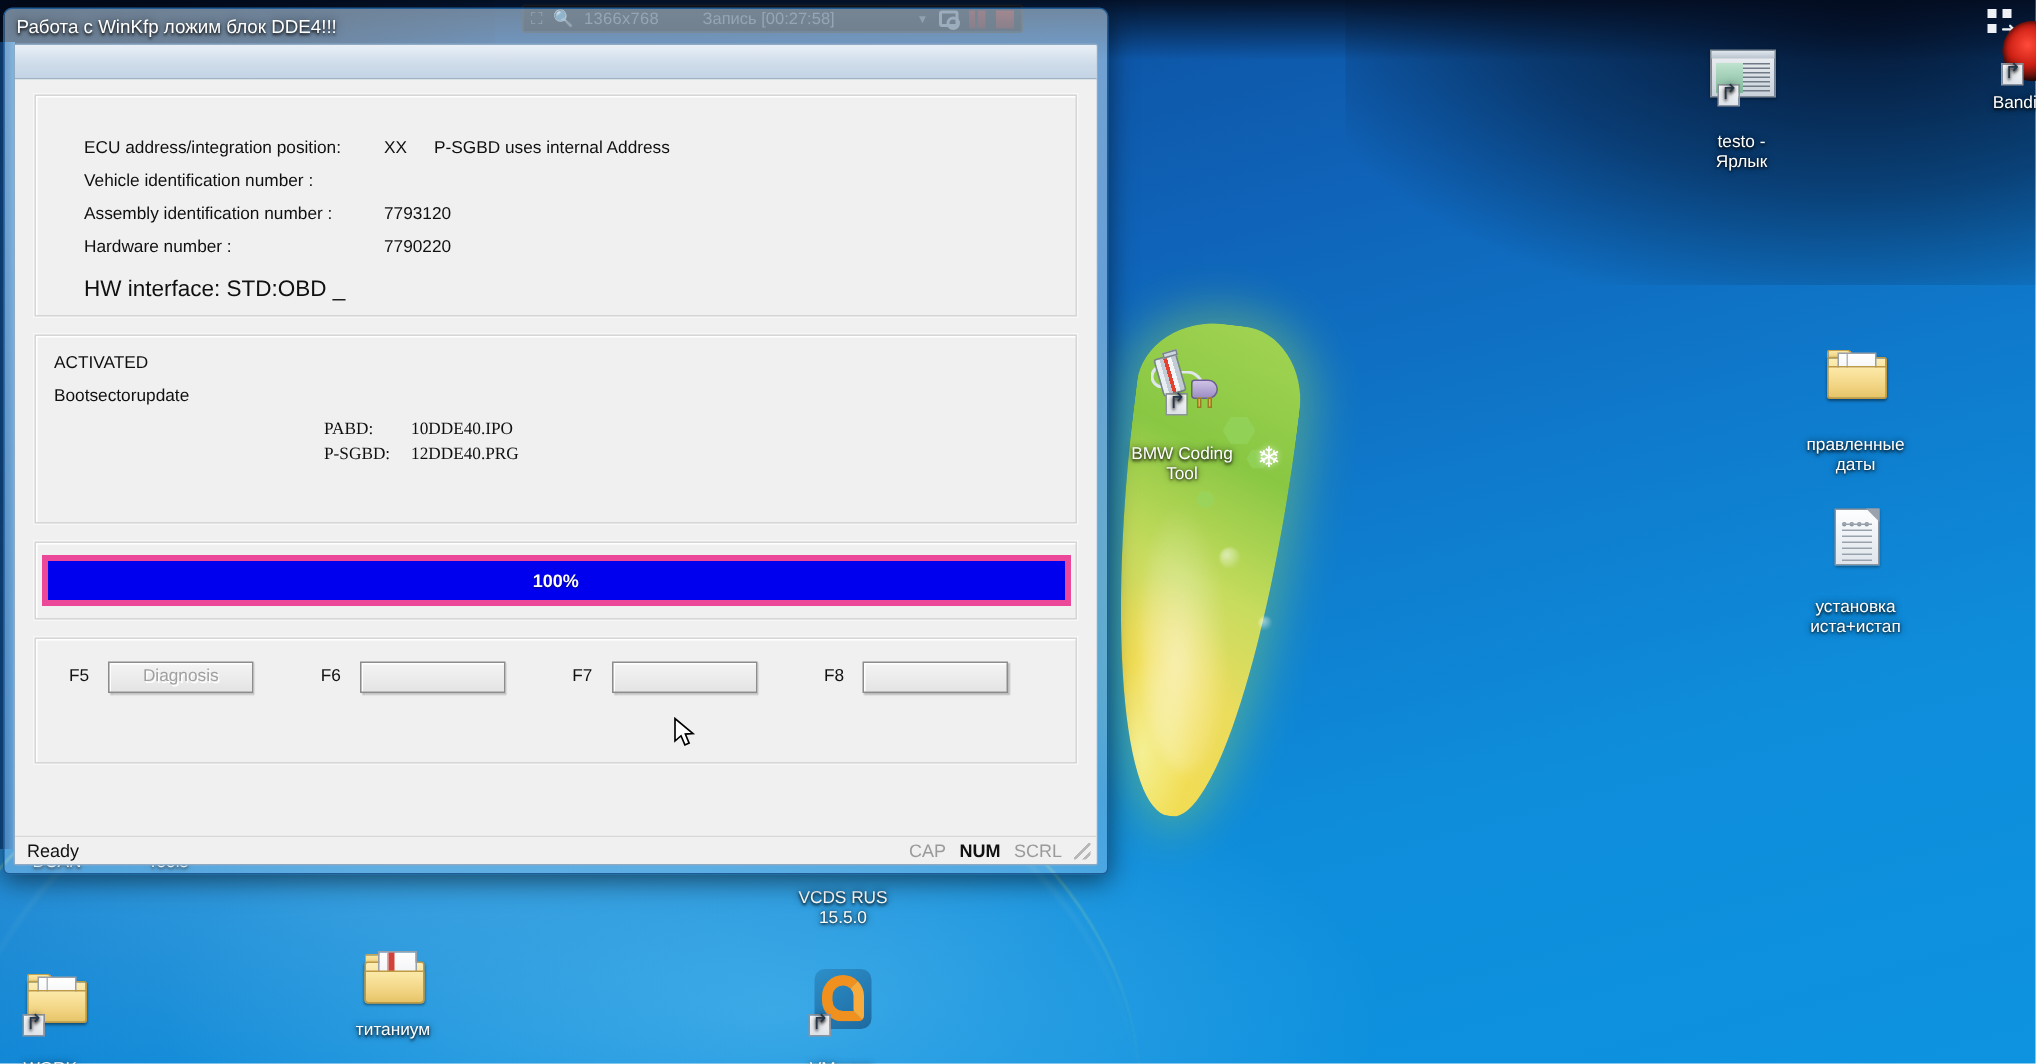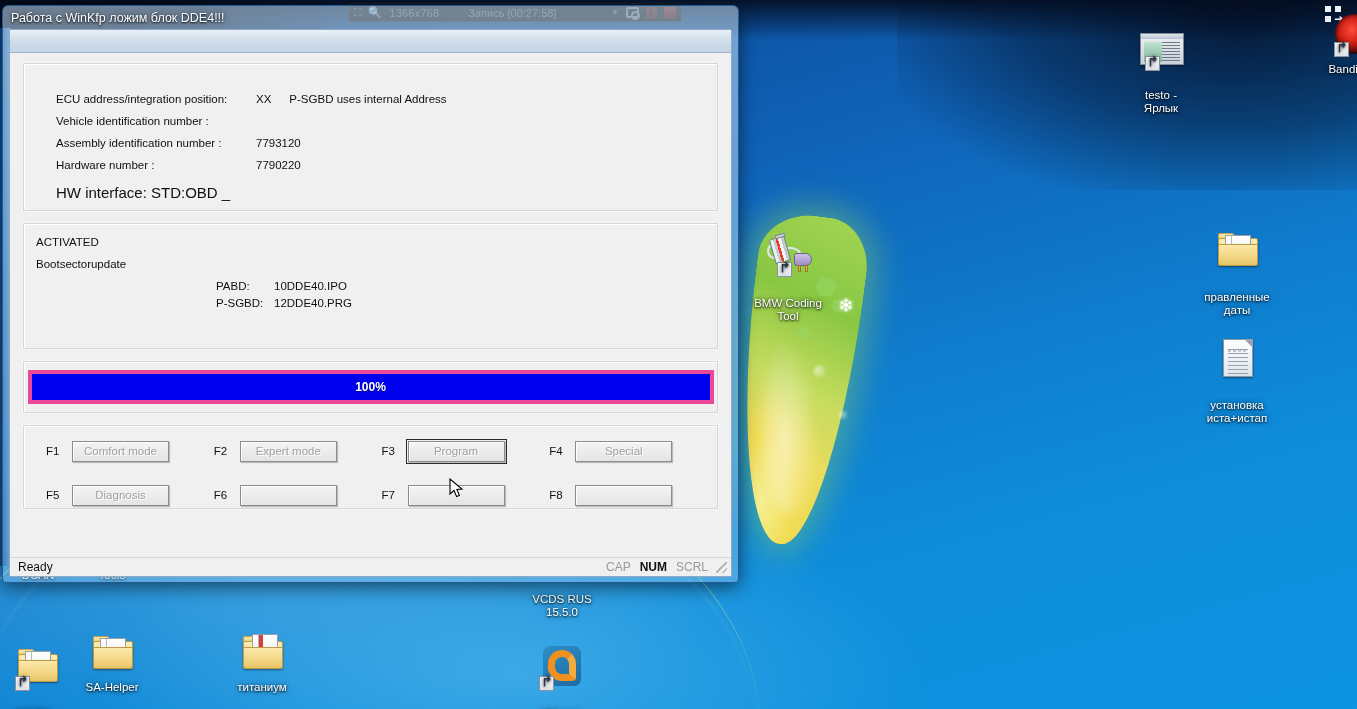--- a/index.html
+++ b/index.html
@@ -294,21 +294,21 @@
 
   #grp-ecu { height: 148px; margin-bottom: 12px; padding: 24px 0 0 32px; }
   .ecurow { display: flex; font-size: 11.5px; color: #101010; height: 22px; align-items: center; }
   .ecurow .k { width: 200px; }
   .ecurow .v { }
   .ecurow .v2 { margin-left: 18px; }
   #hwif { font-size: 15px; color:#101010; margin-top: 8px; }
 
   #grp-boot { height: 126px; margin-bottom: 12px; padding: 12px 0 0 12px; }
   #grp-boot .line { font-size: 11.5px; color:#101010; margin-bottom: 10px; }
-  #grp-boot .kv { display:flex; font-size:11.5px; color:#101010; margin-left: 180px; margin-bottom: 5px; }
+  #grp-boot .kv { display:flex; font-size:11.5px; color:#101010; margin-left: 180px; margin-bottom: 5px; font-family: Liberation Serif, serif; }
   #grp-boot .kv .k { width: 58px; }
 
   #grp-prog { height: 52px; margin-bottom: 12px; display:flex; align-items:center; justify-content:center; }
   #progress {
     width: 686px; height: 34px;
     background: #0000ee;
     border: 4px solid #ec4899;
     display:flex; align-items:center; justify-content:center;
     color: #ffffff; font-size: 12px; font-weight: bold;
     text-shadow: 0 1px 1px rgba(0,0,0,.5);
@@ -421,31 +421,20 @@
 
   <div class="dicon" style="left:-9px; top:628px; white-space:pre-line;">
     <div class="gfx">
       <div class="folder"><div class="tab"></div><div class="body"></div><div class="papers"></div><div class="front"></div></div>
       <div class="shortcut-arrow"></div>
     </div>
     <span class="lbl">WORK -
 Ярлык</span>
   </div>
 
-  <div class="dicon" style="left:66px; top:628px;">
-    <div class="gfx">
-      <div class="folder">
-          <div class="tab"></div>
-          <div class="body"></div>
-          <div class="papers"></div>
-          <div class="front"></div>
-        </div>
-    </div>
-    <span class="lbl">SA-Helper</span>
-  </div>
 
   <div class="dicon" style="left:216px; top:628px;">
     <div class="gfx">
       <div class="folder open">
           <div class="tab"></div>
           <div class="body"></div>
           <div class="papers"></div>
           <div class="red"></div>
           <div class="front"></div>
         </div>
@@ -575,38 +564,20 @@
           </div>
         </div>
 
         <div class="group" id="grp-prog">
           <div id="progress" style="background: rgb(0, 0, 238);">
             <span>100%</span>
           </div>
         </div>
 
         <div class="group" id="grp-fkeys">
-          <div class="frow">
-            <div class="fcell">
-              <span class="fk">F1</span>
-              <div class="btn">Comfort mode</div>
-            </div>
-            <div class="fcell">
-              <span class="fk">F2</span>
-              <div class="btn">Expert mode</div>
-            </div>
-            <div class="fcell">
-              <span class="fk">F3</span>
-              <div class="btn focused">Program</div>
-            </div>
-            <div class="fcell">
-              <span class="fk">F4</span>
-              <div class="btn">Special</div>
-            </div>
-          </div>
           <div class="frow">
             <div class="fcell">
               <span class="fk">F5</span>
               <div class="btn">Diagnosis</div>
             </div>
             <div class="fcell">
               <span class="fk">F6</span>
               <div class="btn"></div>
             </div>
             <div class="fcell">

